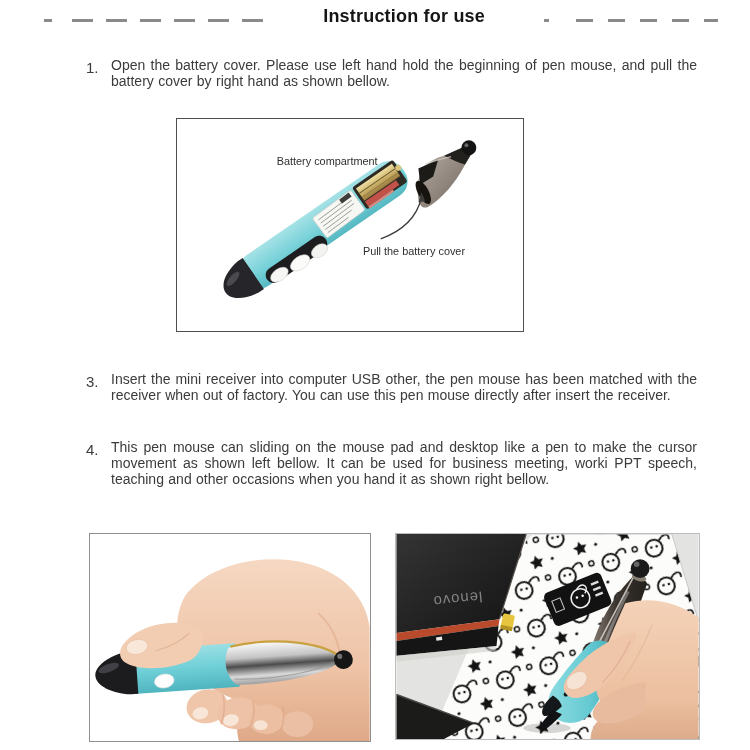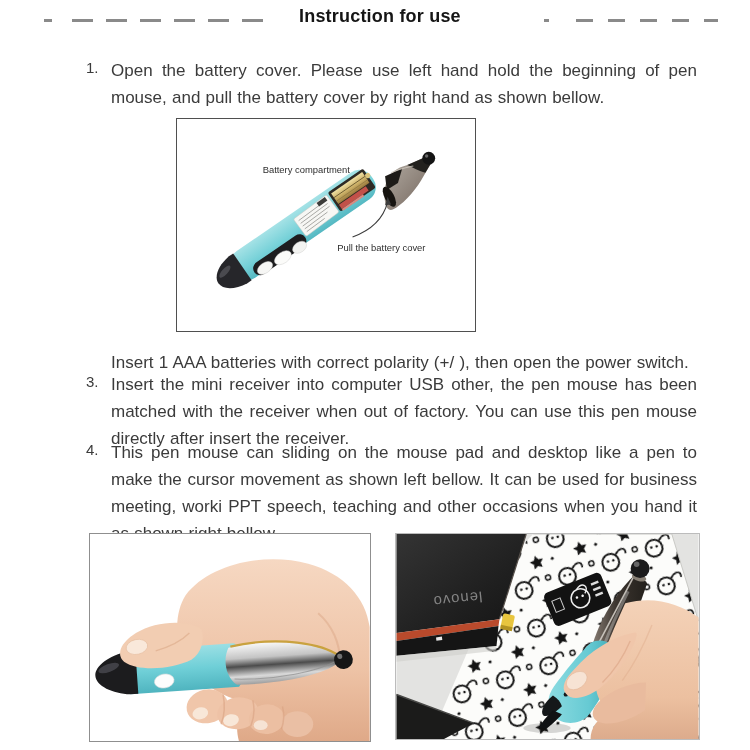--- a/index.html
+++ b/index.html
@@ -4,53 +4,53 @@
 <style>
   * { margin:0; padding:0; box-sizing:border-box; }
   html,body { background:#ffffff; }
   body { font-family:"Liberation Sans","DejaVu Sans",sans-serif; }
   .page {
     position:relative; width:750px; height:750px; background:#ffffff;
     overflow:hidden; margin:0 auto;
   }
   
   .page-title {
-    position:absolute; left:299px; top:6px; width:200px;
-    text-align:left; font-size:18px; font-weight:bold; color:#151515;
+    position:absolute; left:285px; top:6px; width:200px;
+    text-align:right; font-size:18px; font-weight:bold; color:#151515;
     letter-spacing:.2px; white-space:nowrap;
   }
   .dash { position:absolute; top:19px; height:2.5px; }
   .dash-short { background:#8a8a8a; }
   .dash-long-left {
     background:repeating-linear-gradient(90deg,#8a8a8a 0 21px,transparent 21px 34px);
   }
   .dash-long-right {
     background:repeating-linear-gradient(90deg,#8a8a8a 0 17px,transparent 17px 32px);
   }
   .dl1 { left:44px;  width:8px; }
   .dl2 { left:72px;  width:198px; }
   .dr1 { left:544px; width:5px; }
   .dr2 { left:576px; width:142px; }
   
   .item { position:absolute; left:111px; width:586px; }
   .item p {
-    font-size:17px; line-height:27px; color:#3b3b3b;
+    font-size:14px; line-height:16px; color:#3b3b3b;
     text-align:justify; letter-spacing:0; word-spacing:.5px;
   }
   .item .num {
     position:absolute; left:-25px; top:0; font-size:15px;
     line-height:22.4px; color:#3b3b3b;
   }
   .item1 { top:57px; }
   .item2 { top:349px; }
   .item3 { top:371px; }
   .item4 { top:439px; }
   
   .figure { position:absolute; background:#fff; }
-  .fig-diagram  { left:176px; top:118px; width:300px; height:214px; border:1px solid #4f4f4f; }
+  .fig-diagram  { left:176px; top:118px; width:348px; height:214px; border:1px solid #4f4f4f; }
   .photo-left   { left:89px;  top:533px; width:282px; height:209px; border:1px solid #8f8f8f; }
   .photo-right  { left:395px; top:533px; width:305px; height:207px; border:1px solid #bcbcbc; }
   .figure svg { display:block; width:100%; height:100%; }
   .diagram-label { font-size:11px; fill:#2e2e2e; }
 </style>
 </head>
 <body>
 
 <div class="page">
 
@@ -131,24 +131,20 @@
       <g>
         <path d="M205,121 C227,113 241,100 246,80" stroke="#3c3c3c" stroke-width="1.3" fill="none"></path>
         <path d="M243,84 L246,74 L250,83 Z" fill="#3c3c3c"></path>
       </g>
 
       <text class="diagram-label" x="100" y="46">Battery compartment</text>
       <text class="diagram-label" x="187" y="137">Pull the battery cover</text>
     </svg>
   </figure>
 
-  <section class="item item2">
-    <span class="num"></span>
-    <p>Insert 1 AAA batteries with correct polarity (+/ ), then open the power switch.</p>
-  </section>
 
   <section class="item item3">
     <span class="num">3.</span>
     <p>Insert the mini receiver into computer USB other, the pen mouse has been matched with the receiver when out of factory. You can use this pen mouse directly after insert the receiver.</p>
   </section>
 
   <section class="item item4">
     <span class="num">4.</span>
     <p>This pen mouse can sliding on the mouse pad and desktop like a pen to make the cursor movement as shown left bellow. It can be used for business meeting, worki PPT speech, teaching and other occasions when you hand it as shown right bellow.</p>
   </section>

